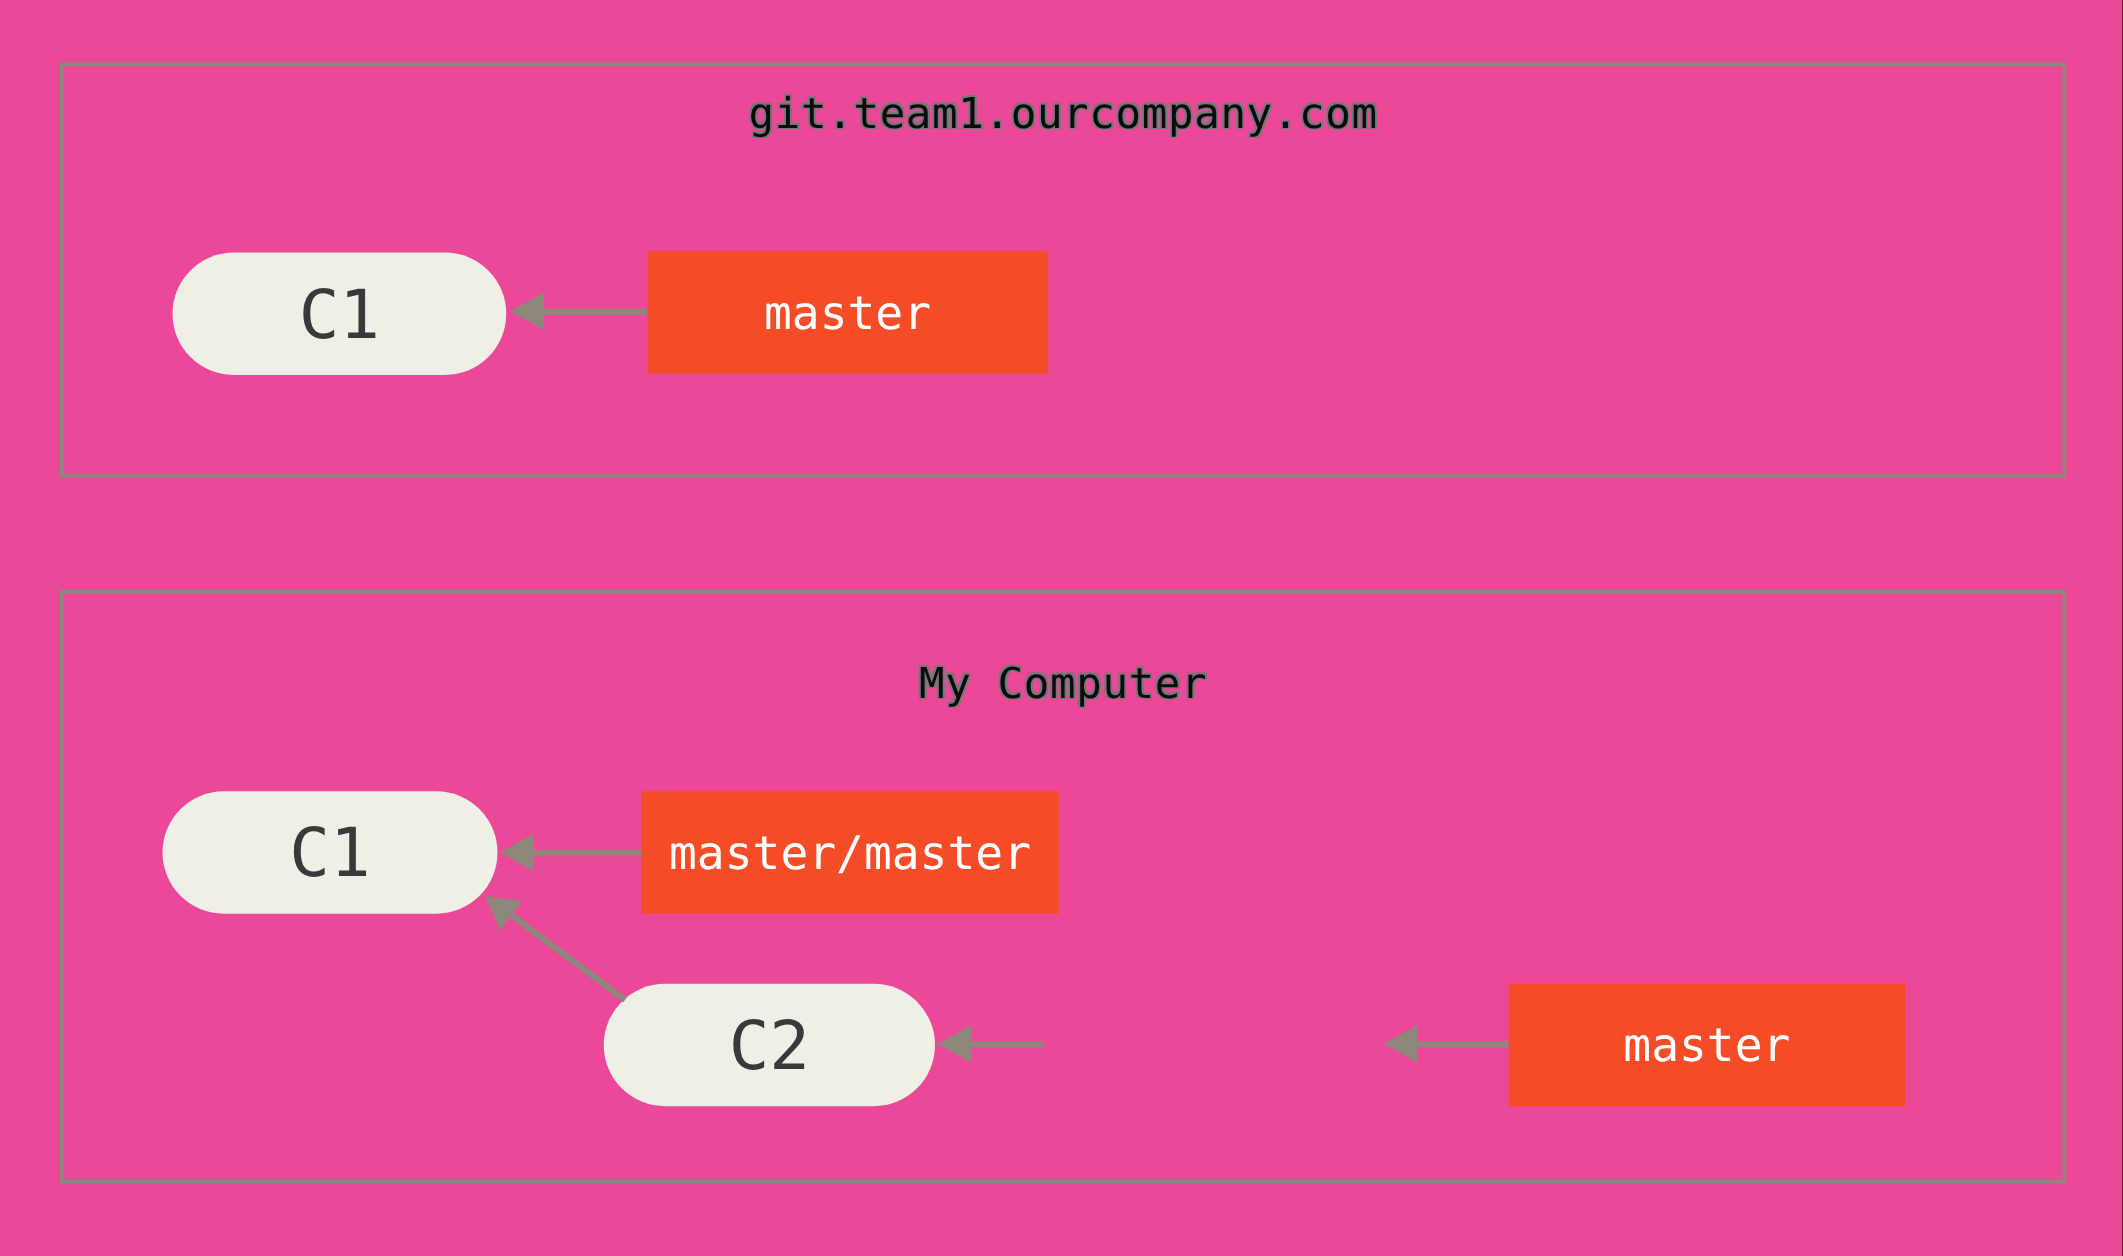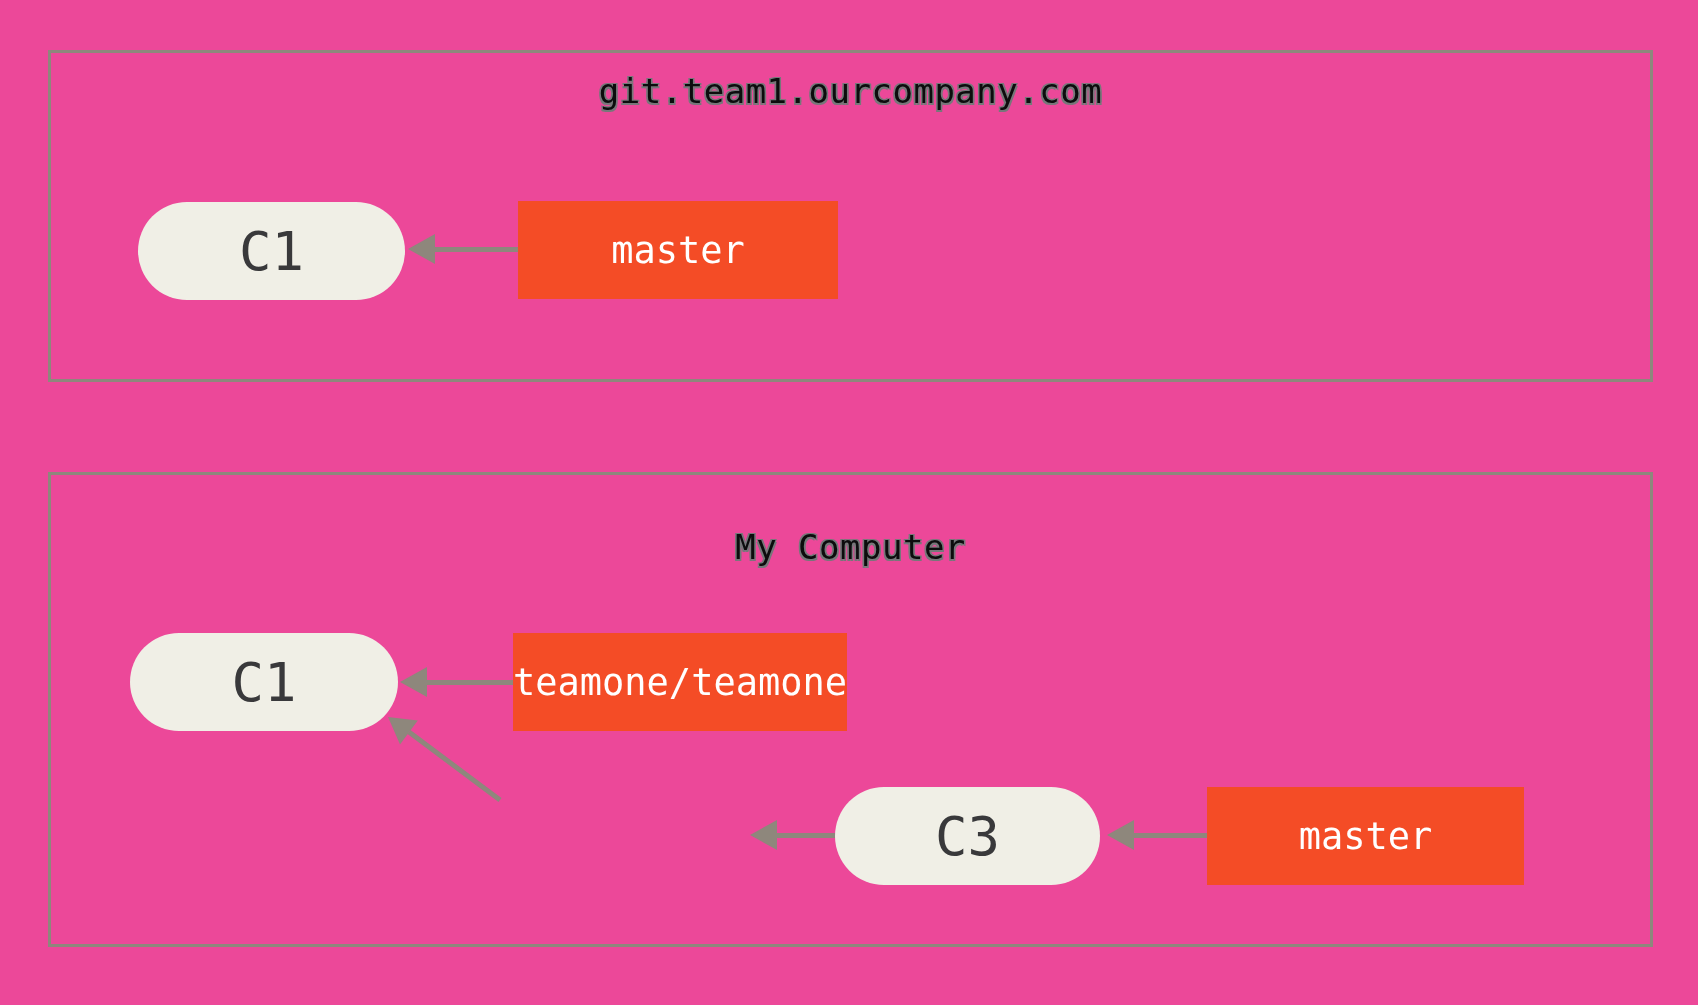--- a/index.html
+++ b/index.html
@@ -111,32 +111,32 @@
     <div class="commit-pill" style="left:79px; top:158px; width:268px;">
       <span class="commit-label">C1</span>
     </div>
 
     <div>
       <div class="arrow-head-left" style="left:349px; top:192px;"></div>
       <div class="arrow-line" style="left:375px; top:205px; width:87px;"></div>
     </div>
 
     <div class="branch-box" style="left:462px; top:158px; width:334px;">
-      <span class="branch-label">teamone/teamone</span>
+      <span class="branch-label">master/master</span>
     </div>
 
+    <div class="commit-pill" style="left:432px; top:312px; width:265px;">
+      <span class="commit-label">C2</span>
+    </div>
 
     <div>
       <div class="arrow-head-left" style="left:699px; top:345px;"></div>
       <div class="arrow-line" style="left:725px; top:358px; width:59px;"></div>
     </div>
 
-    <div class="commit-pill" style="left:784px; top:312px; width:265px;">
-      <span class="commit-label">C3</span>
-    </div>
 
     <div>
       <div class="arrow-head-left" style="left:1056px; top:345px;"></div>
       <div class="arrow-line" style="left:1082px; top:358px; width:74px;"></div>
     </div>
 
     <div class="branch-box" style="left:1156px; top:312px; width:317px;">
       <span class="branch-label">master</span>
     </div>
 

